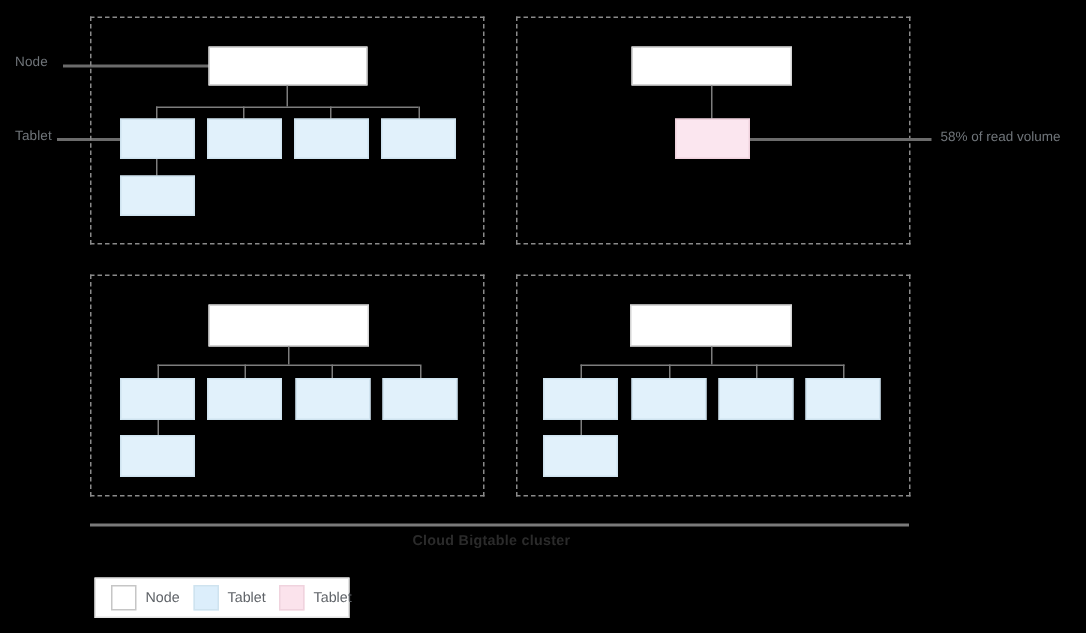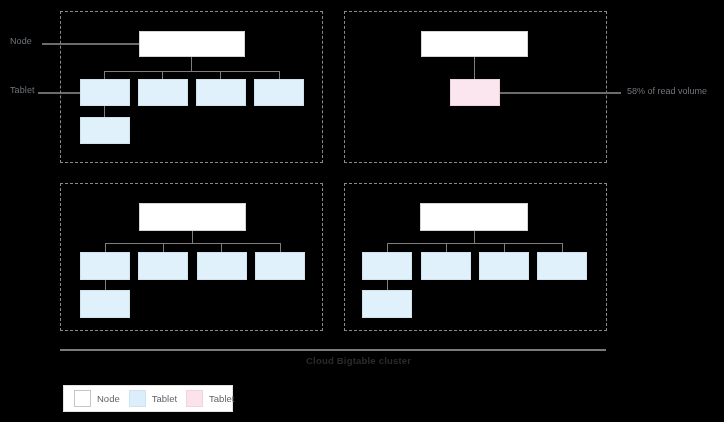--- a/index.html
+++ b/index.html
@@ -185,21 +185,21 @@
   <div class="connector conn-v" style="left:504px; top:243px; height:9px;"></div>
   <div class="connector conn-v" style="left:562px; top:243px; height:9px;"></div>
   <div class="tablet-box" style="left:362px; top:252px; width:50px; height:28px;"></div>
   <div class="tablet-box" style="left:421px; top:252px; width:50px; height:28px;"></div>
   <div class="tablet-box" style="left:479px; top:252px; width:50px; height:28px;"></div>
   <div class="tablet-box" style="left:537px; top:252px; width:50px; height:28px;"></div>
   <div class="connector conn-v" style="left:387px; top:280px; height:10px;"></div>
   <div class="tablet-box" style="left:362px; top:290px; width:50px; height:28px;"></div>
 
   <div class="divider" style="left:60px; top:349px; width:546px;"></div>
-  <div class="cluster-caption" style="left:275px; top:355px;margin-left:31px;">Cloud Bigtable cluster</div>
+  <div class="cluster-caption" style="left:275px; top:355px;">Cloud Bigtable cluster</div>
 
   <div class="legend" style="left:63px; top:385px; width:170px; height:27px;">
     <div class="legend-item">
       <span class="legend-swatch node"></span>
       <span class="legend-label">Node</span>
     </div>
     <div class="legend-item">
       <span class="legend-swatch tablet-blue"></span>
       <span class="legend-label">Tablet</span>
     </div>

